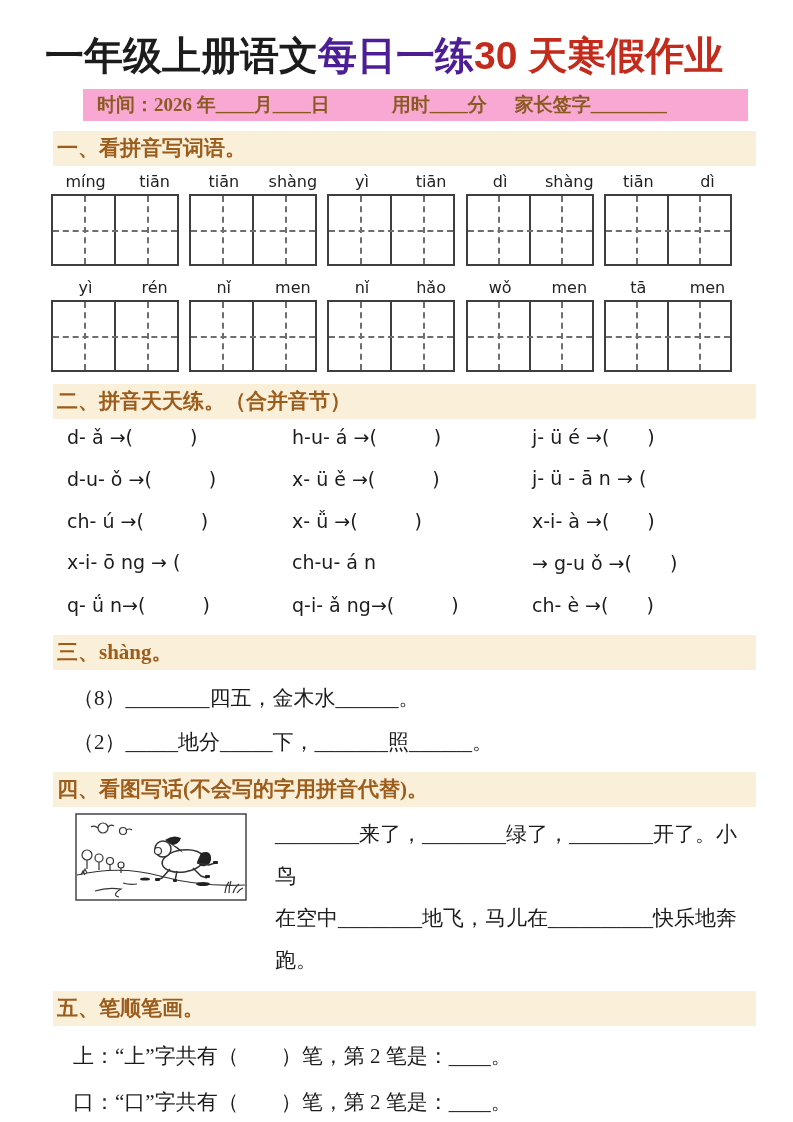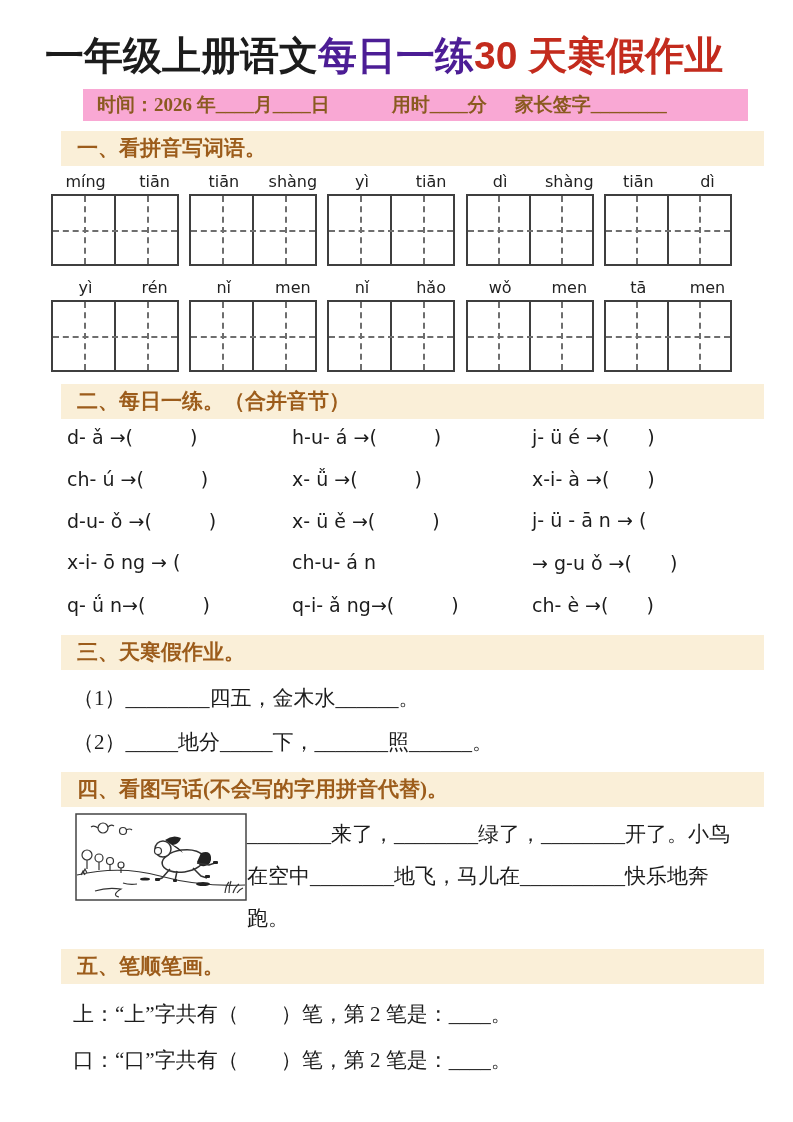--- a/index.html
+++ b/index.html
@@ -18,21 +18,21 @@
   .title .red  { color:#c32b1d; }
 
   
   .info-bar { margin:10px 0 10px 38px; background:#f9a8d4; color:#8a5a20;
               font-size:19px; font-weight:bold; padding:3px 14px; display:flex; }
   .info-bar span.gap1 { margin-left:62px; }
   .info-bar span.gap2 { margin-left:28px; }
 
   
   .sec-bar { background:#faefd8; color:#9c5c1b; font-weight:bold; font-size:21px;
-             padding:3px 4px 4px 16px; margin:10px 0 6px 16px; width:100%; }
+             padding:3px 4px 4px 4px; margin:10px 0 6px 8px; width:100%; }
 
   
   .pin-row { display:flex; justify-content:space-between; margin:2px 6px 12px 6px; }
   .pin-group { width:144px; }
   .pin-labels { display:flex; font-family:"DejaVu Sans", sans-serif; font-size:16px;
                 color:#222; margin-bottom:3px; }
   .pin-labels span { flex:1; text-align:center; }
   .tzbox { width:128px; height:72px; border:2px solid #3f3f3f; display:flex; position:relative; background:#fff; }
   .tz-cell { flex:1; position:relative; }
   .tz-cell + .tz-cell { border-left:2px solid #3f3f3f; }
@@ -47,21 +47,21 @@
   .merge-row .c0 { width:225px; }
   .merge-row .c1 { width:240px; }
   .merge-row .c2 { width:216px; }
 
   
   .fill-line { font-size:21px; margin:14px 0 16px 28px; letter-spacing:0.5px; }
 
   
   .pic-row { display:flex; margin:4px 0 4px 30px; align-items:flex-start; }
   .scene { width:172px; height:88px; flex:0 0 auto; }
-  .pic-text { font-size:21px; line-height:2.0; }
+  .pic-text { margin-left:28px; font-size:21px; line-height:2.0; }
 
   
   .stroke-line { font-size:21px; margin:16px 0 18px 28px; }
   .u { letter-spacing:0; }
 </style>
 </head>
 <body>
 
 <div class="page">
 
@@ -179,53 +179,53 @@
           <span>men</span>
         </div>
       <div class="tzbox">
           <div class="tz-cell"></div>
           <div class="tz-cell"></div>
         </div>
     </div>
   </div>
 
   <div class="sec-bar">
-    <span>二、每日一练。（合并音节）</span>
+    <span>二、拼音天天练。（合并音节）</span>
   </div>
 
   <div class="merge-row">
     <span class="c0">d- ǎ →(　　　)</span>
     <span class="c1">h-u- á →(　　　)</span>
     <span class="c2">j- ü é →(　　)</span>
   </div>
   <div class="merge-row">
+    <span class="c0">d-u- ǒ →(　　　)</span>
+    <span class="c1">x- ü ě →(　　　)</span>
+    <span class="c2">j- ü - ā n → (</span>
+  </div>
+  <div class="merge-row">
     <span class="c0">ch- ú →(　　　)</span>
     <span class="c1">x- ǚ →(　　　)</span>
     <span class="c2">x-i- à →(　　)</span>
   </div>
   <div class="merge-row">
-    <span class="c0">d-u- ǒ →(　　　)</span>
-    <span class="c1">x- ü ě →(　　　)</span>
-    <span class="c2">j- ü - ā n → (</span>
-  </div>
-  <div class="merge-row">
     <span class="c0">x-i- ō ng → (</span>
     <span class="c1">ch-u- á n</span>
     <span class="c2">→  g-u ǒ →(　　)</span>
   </div>
   <div class="merge-row">
     <span class="c0">q- ǘ n→(　　　)</span>
     <span class="c1">q-i- ǎ ng→(　　　)</span>
     <span class="c2">ch- è →(　　)</span>
   </div>
 
   <div class="sec-bar">
-    <span>三、天寒假作业。</span>
-  </div>
-  <div class="fill-line u">（1）________四五，金木水______。</div>
+    <span>三、shàng。</span>
+  </div>
+  <div class="fill-line u">（8）________四五，金木水______。</div>
   <div class="fill-line u">（2）_____地分_____下，_______照______。</div>
 
   <div class="sec-bar">
     <span>四、看图写话(不会写的字用拼音代替)。</span>
   </div>
   <div class="pic-row">
     <svg class="scene" viewBox="0 0 172 88" xmlns="http://www.w3.org/2000/svg">
       <rect x="1" y="1" width="170" height="86" fill="#ffffff" stroke="#444" stroke-width="1.5"></rect>
 
       <g stroke="#333" fill="none" stroke-width="1.2">

